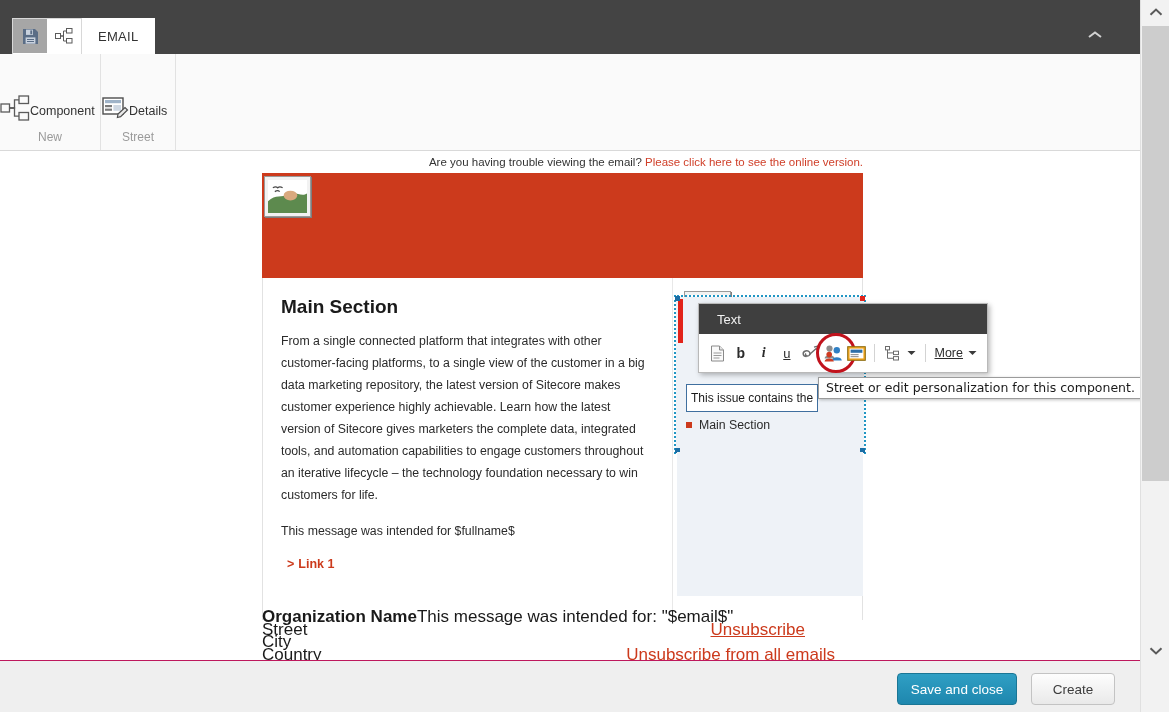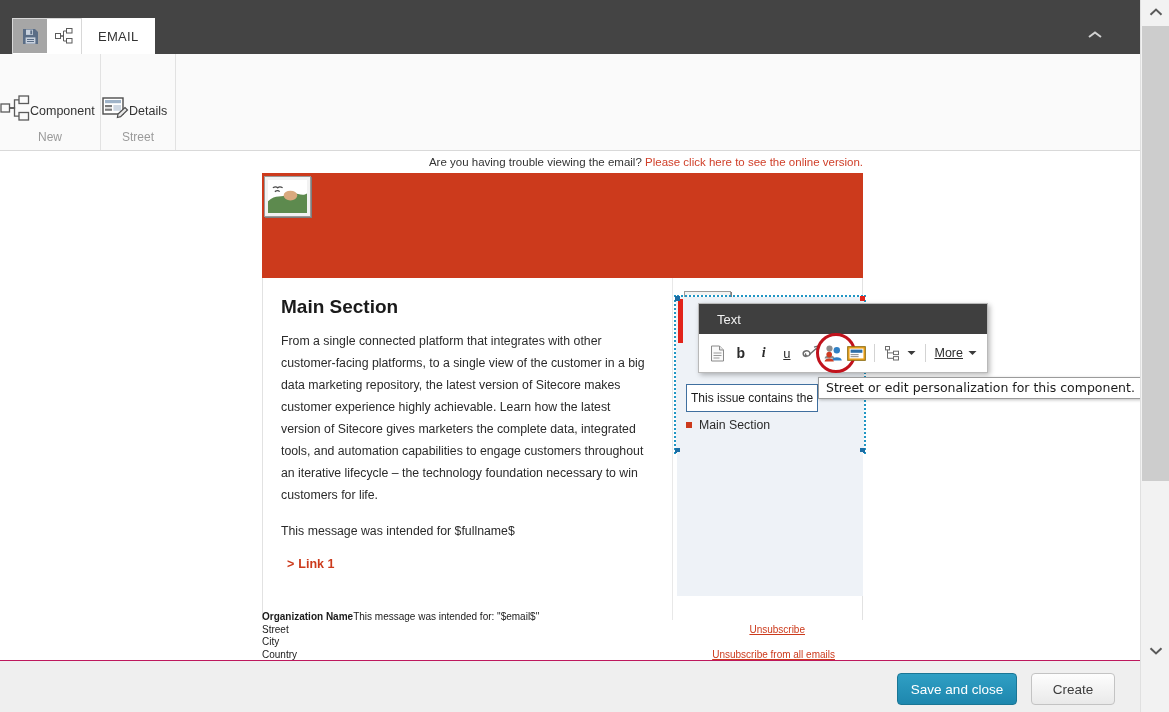--- a/index.html
+++ b/index.html
@@ -264,21 +264,21 @@
     padding: 2px 7px 3px 7px;
     white-space: nowrap;
     z-index: 60;
     font-family: "DejaVu Sans", sans-serif;
   }
 
   
   .email-footer {
     position: absolute; left: 262px; top: 460px;
     width: 601px;
-    font-size: 10px;
+    font-size: 17px;
     color: #1a1a1a;
     line-height: 12.6px;
   }
   .ef-row { position: relative; height: 12.6px; white-space: nowrap; }
   .ef-org { font-weight: bold; }
   .ef-right {
     position: absolute; right: 58px; top: 0;
     color: #cc3a1c;
   }
   .ef-right.u { text-decoration: underline; }

